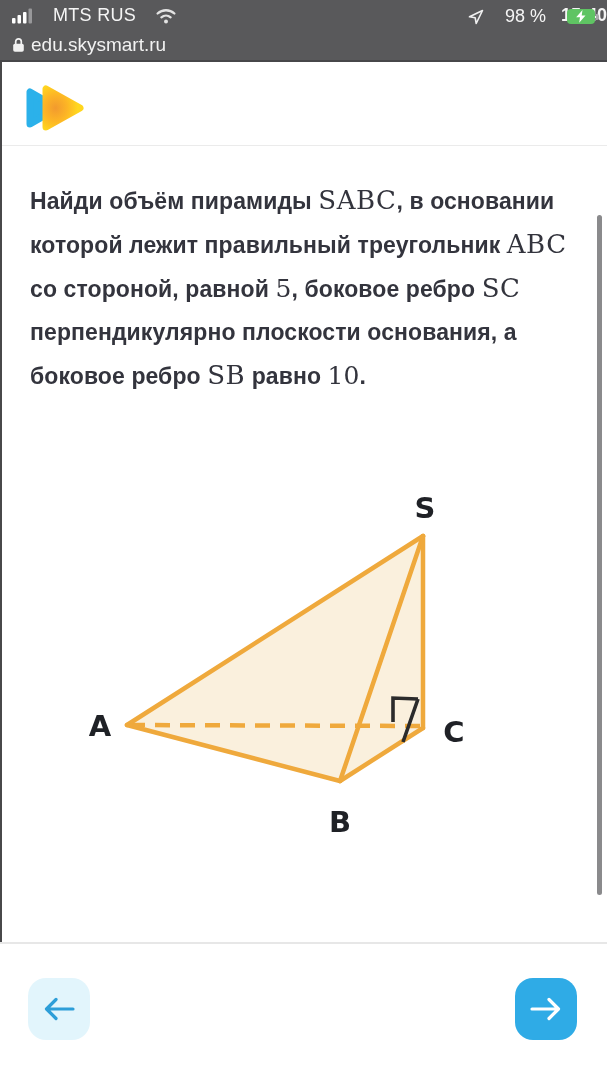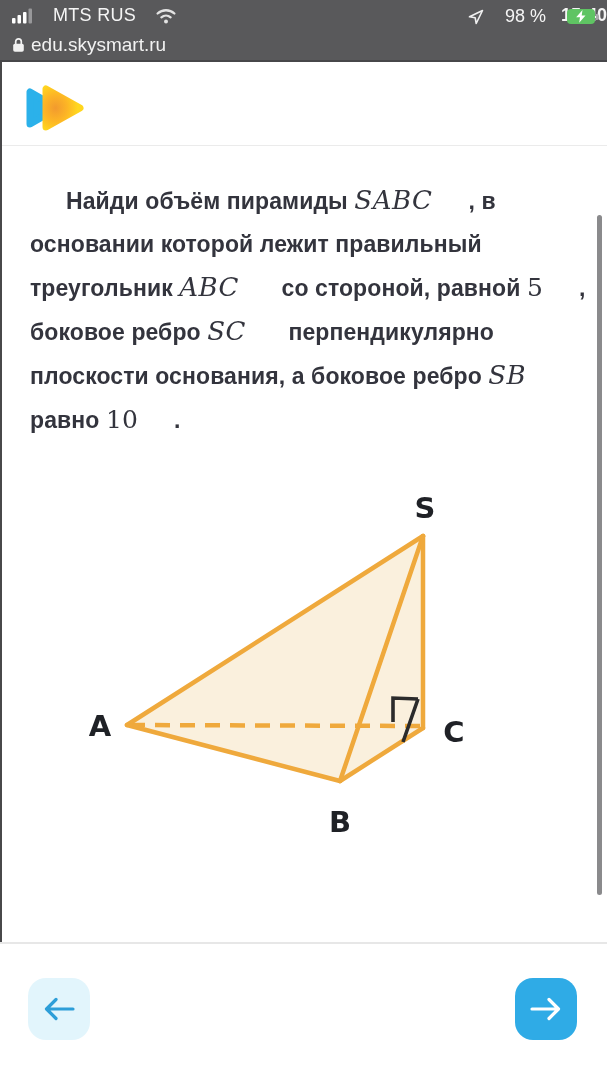--- a/index.html
+++ b/index.html
@@ -29,22 +29,22 @@
   .edge-line { position:absolute; left:0; top:62px; width:2px; height:881px; background:#48484a; }
   
   .header { position:absolute; top:62px; left:0; width:607px; height:84px; background:#fff; border-bottom:1px solid #ebebeb; }
   .logo { position:absolute; left:24px; top:21px; }
   
   .problem {
     position:absolute; top:179px; left:30px; width:556px;
     font-size:23px; line-height:43px; font-weight:600; color:#33343d;
     letter-spacing:0.1px;
   }
-  .seg-plain { font-family:"Liberation Sans", sans-serif;margin-left:36px; }
-  .seg-math  { font-family:"DejaVu Serif", serif; font-style:italic; font-weight:500; font-size:26px; letter-spacing:0.5px; }
+  .seg-plain { font-family:"Liberation Sans", sans-serif; }
+  .seg-math  { font-family:"DejaVu Serif", serif; font-weight:500; font-size:26px; letter-spacing:0.5px; }
   .seg-mathnum { font-family:"DejaVu Serif", serif; font-weight:500; font-size:25px; }
   
   .figure { position:absolute; top:470px; left:0; width:530px; height:400px; }
   .fig-label { font-family:"DejaVu Sans", sans-serif; font-weight:700; font-size:29px; fill:#1f2126; }
   
   .scrollbar { position:absolute; left:597px; top:215px; width:5px; height:680px; border-radius:3px; background:#8a8a8c; }
   
   .footer-divider { position:absolute; left:0; top:942px; width:607px; height:2px; background:#e7e7e7; }
   .nav-btn { position:absolute; top:978px; width:62px; height:62px; border:none; border-radius:18px;
              display:flex; align-items:center; justify-content:center; cursor:pointer; }

